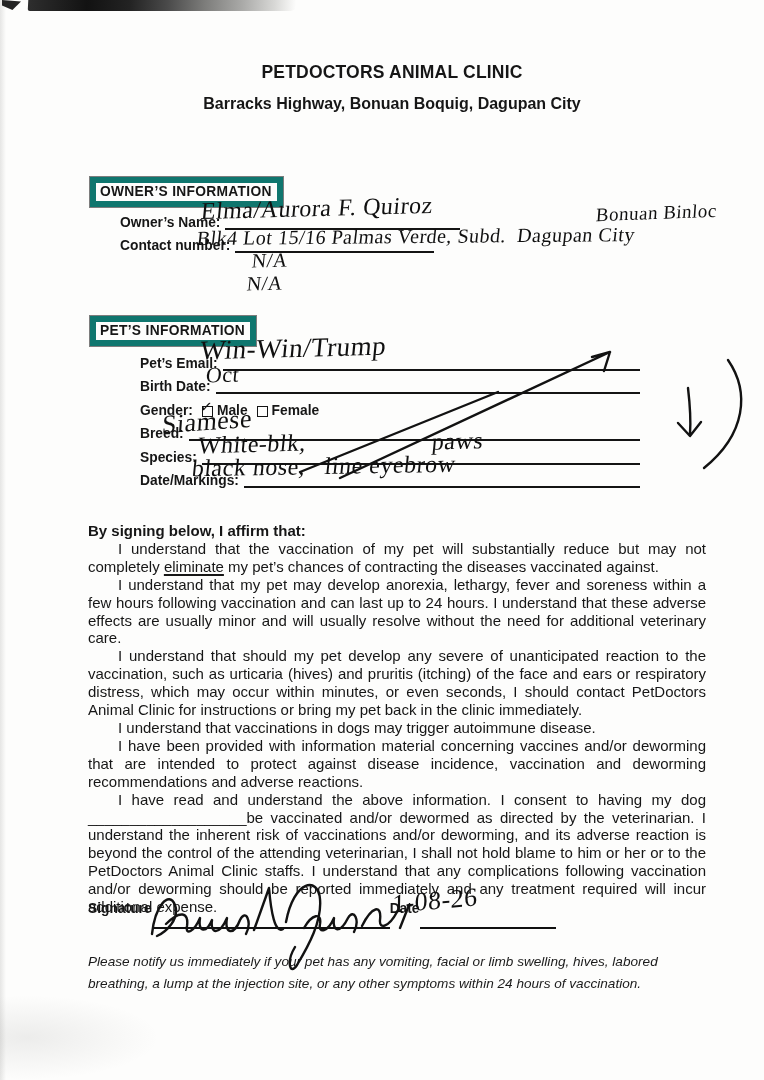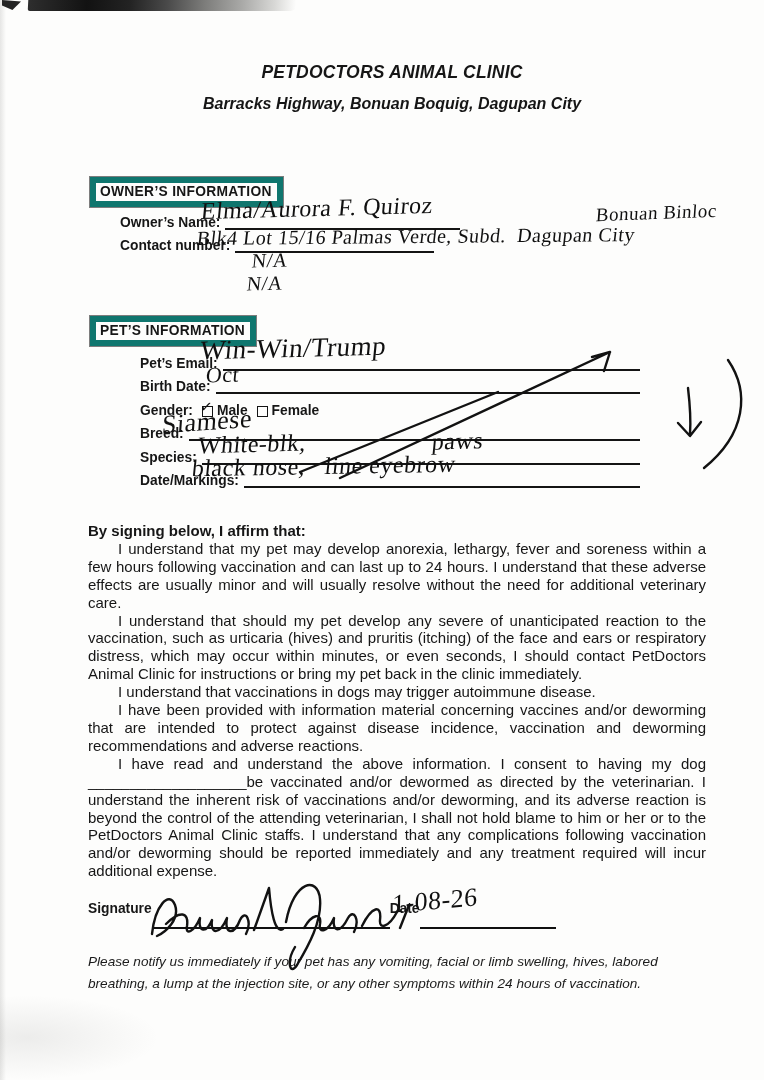--- a/index.html
+++ b/index.html
@@ -12,21 +12,21 @@
   .scan-band{position:absolute; left:28px; top:0; width:268px; height:11px;
     background:linear-gradient(90deg,#2e2e2e 0%,#121212 22%,#232323 38%,#4a4a4a 52%,#7d7d7b 66%,#aaaaa8 80%,#d8d8d6 92%,rgba(255,255,255,0) 100%);
     border-radius:0 0 5px 2px; transform:skewX(-3deg);}
   .corner-mark{position:absolute; left:2px; top:0; width:19px; height:10px; background:#242424;
     clip-path:polygon(0 0,100% 15%,55% 100%,0 55%);}
   .edge-left{position:absolute; left:0; top:0; width:6px; height:100%;
     background:linear-gradient(90deg,rgba(60,60,58,0.12),rgba(60,60,58,0));}
   .smudge{position:absolute; left:-30px; top:995px; width:190px; height:85px;
     background:radial-gradient(ellipse at 30% 50%, rgba(90,90,88,0.10), rgba(90,90,88,0) 70%);}
   
-  .hdr{position:absolute; left:20px; right:0; text-align:center; font-weight:bold;font-style:italic;}
+  .hdr{position:absolute; left:20px; right:0; text-align:center; font-weight:bold;}
   .hdr.title{top:62px; font-size:17.5px; letter-spacing:0.2px;}
   .hdr.subtitle{top:95px; font-size:16px;}
   .secbox{position:absolute; display:inline-block; border:6px solid #0f766e;
     box-shadow:0 0 0 1px rgba(20,20,20,0.55); padding:1px 5px 2px 4px;
     font-size:13.8px; font-weight:bold; letter-spacing:0.3px; background:#fdfdfc;}
   .owner-box{left:90px; top:177px;}
   .pet-box{left:90px; top:316px;}
   .rows{position:absolute; display:flex; flex-direction:column;}
   .owner-rows{left:120px; top:206px; width:340px;}
   .pet-rows{left:140px; top:347px; width:500px;}
@@ -131,20 +131,21 @@
 
   <svg class="ink-svg" style="left:280px; top:330px;" width="484" height="175" viewBox="0 0 484 175">
     <path d="M60,148 L330,22 M330,22 L312,27 M330,22 L324,41"></path>
     <path d="M20,142 L218,62"></path>
     <path d="M408,58 C410,75 411,90 410,104 M398,93 L410,106 L421,92"></path>
     <path d="M448,30 C470,62 466,104 424,138"></path>
   </svg>
 
   <div class="consent">
     <p class="intro">By signing below, I affirm that:</p>
+    <p class="cp"><span>I understand that the vaccination of my pet will substantially reduce but may not completely </span><span class="ul">eliminate</span><span> my pet’s chances of contracting the diseases vaccinated against.</span></p>
     <p class="cp"><span>I understand that my pet may develop anorexia, lethargy, fever and soreness within a few hours following vaccination and can last up to 24 hours. I understand that these adverse effects are usually minor and will usually resolve without the need for additional veterinary care.</span></p>
     <p class="cp"><span>I understand that should my pet develop any severe of unanticipated reaction to the vaccination, such as urticaria (hives) and pruritis (itching) of the face and ears or respiratory distress, which may occur within minutes, or even seconds, I should contact PetDoctors Animal Clinic for instructions or bring my pet back in the clinic immediately.</span></p>
     <p class="cp"><span>I understand that vaccinations in dogs may trigger autoimmune disease.</span></p>
     <p class="cp"><span>I have been provided with information material concerning vaccines and/or deworming that are intended to protect against disease incidence, vaccination and deworming recommendations and adverse reactions.</span></p>
     <p class="cp"><span>I have read and understand the above information. I consent to having my dog </span><span>___________________</span><span>be vaccinated and/or dewormed as directed by the veterinarian. I understand the inherent risk of vaccinations and/or deworming, and its adverse reaction is beyond the control of the attending veterinarian, I shall not hold blame to him or her or to the PetDoctors Animal Clinic staffs. I understand that any complications following vaccination and/or deworming should be reported immediately and any treatment required will incur additional expense.</span></p>
   </div>
 
   <div class="sigrow">
     <span>Signature</span>
     <span class="sline sig"></span>

